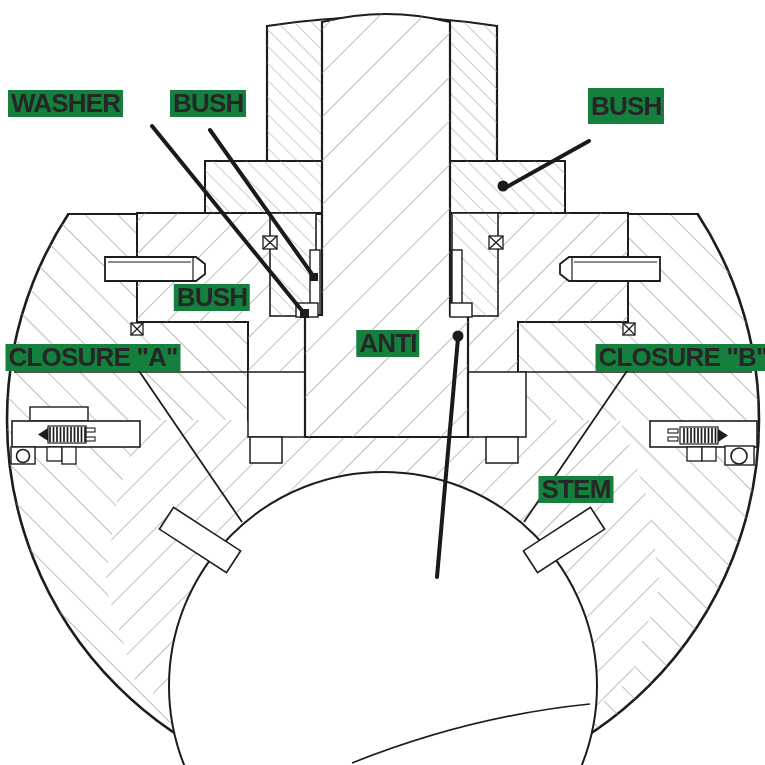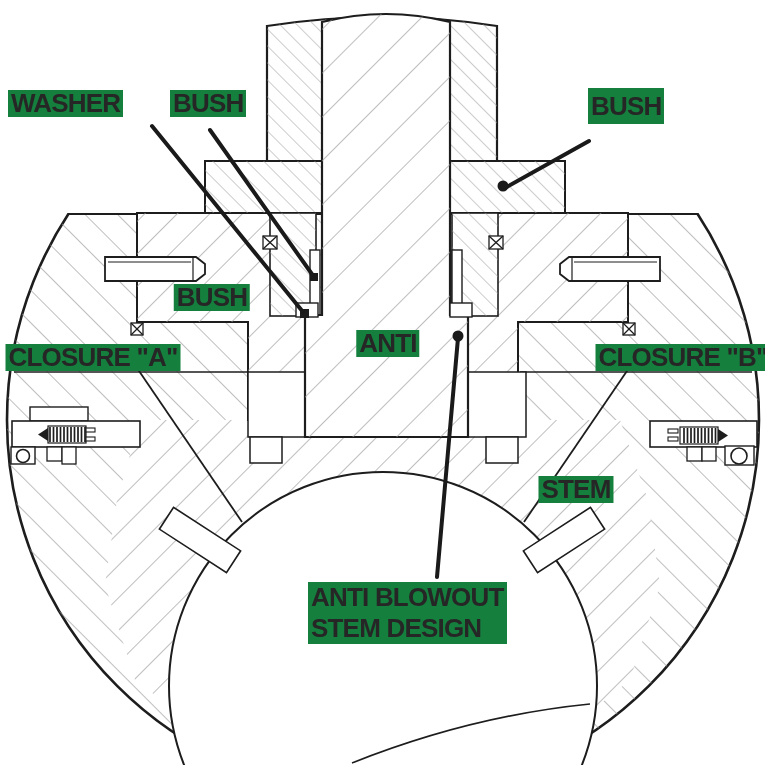--- a/index.html
+++ b/index.html
@@ -179,18 +179,14 @@
 <div class="lbl" style="left:8px;top:90px;">WASHER</div>
 <div class="lbl" style="left:170px;top:90px;">BUSH</div>
 <div class="lbl two" style="left:588px;top:88px;">
   <div>BUSH</div>
 </div>
 <div class="lbl ctr" style="left:212px;top:284px;">BUSH</div>
 <div class="lbl ctr" style="left:388px;top:330px;">ANTI</div>
 <div class="lbl ctr" style="left:93px;top:344px;">CLOSURE "A"</div>
 <div class="lbl ctr" style="left:683px;top:344px;">CLOSURE "B"</div>
 <div class="lbl ctr" style="left:576px;top:476px;">STEM</div>
-<div class="lbl" style="left:308px;top:582px;line-height:31px;">
-  <div>ANTI BLOWOUT</div>
-  <div>STEM DESIGN</div>
-</div>
 
 </div>
 
 </body></html>

